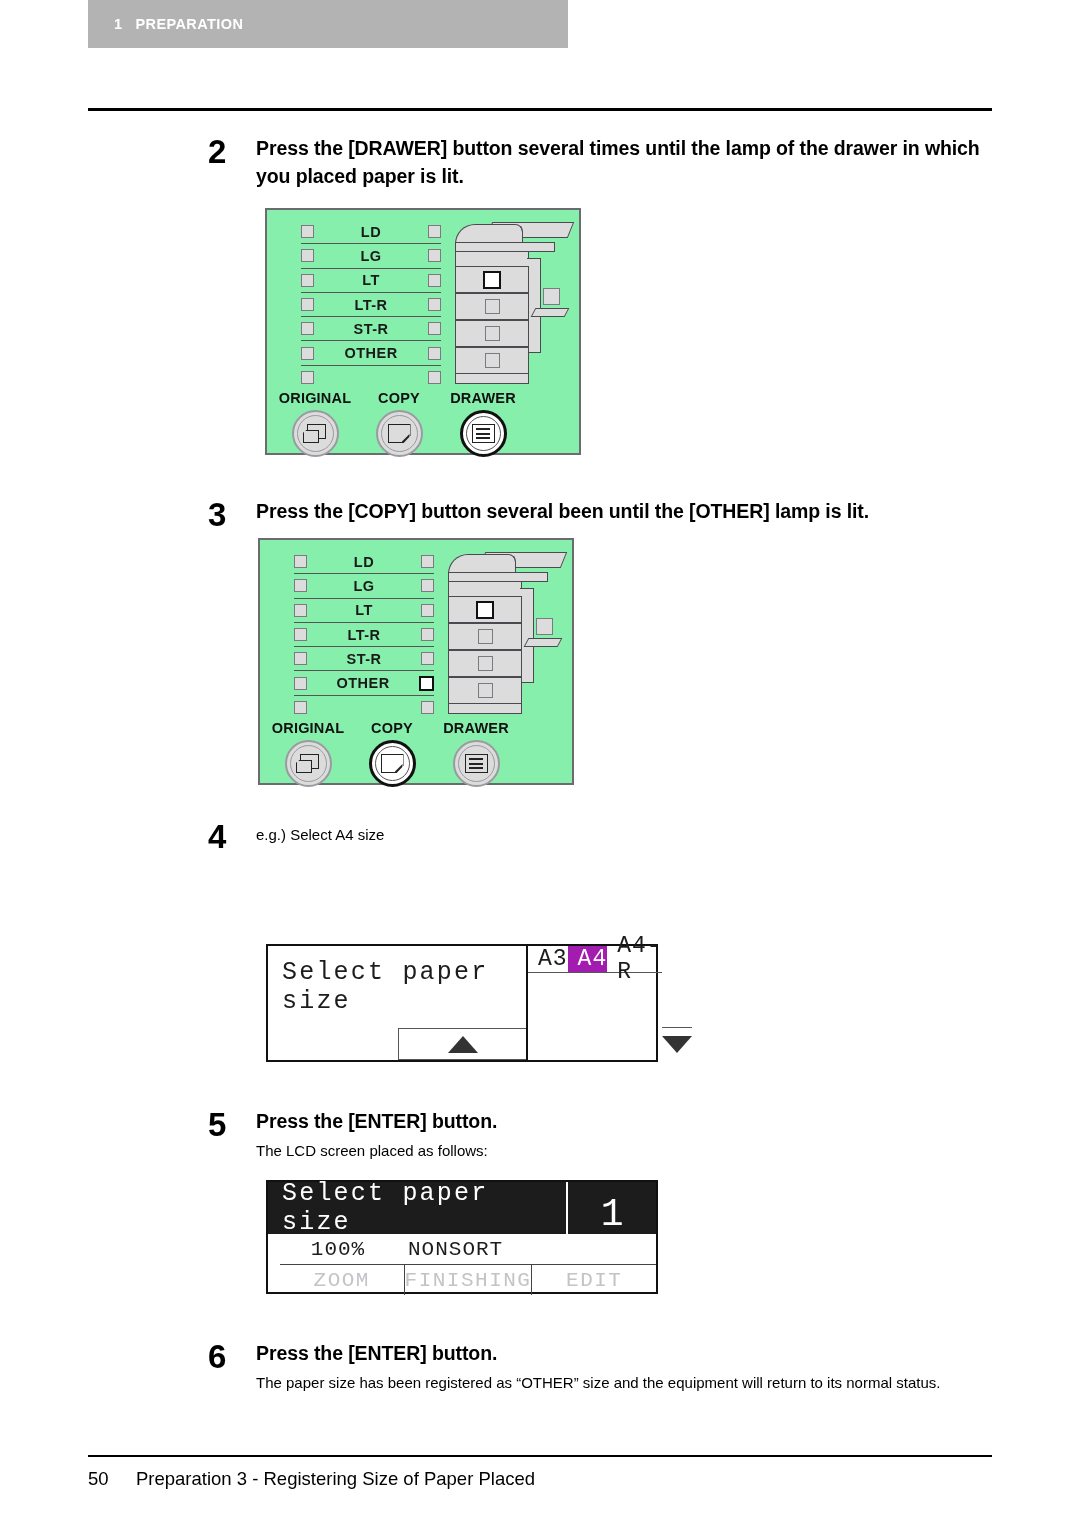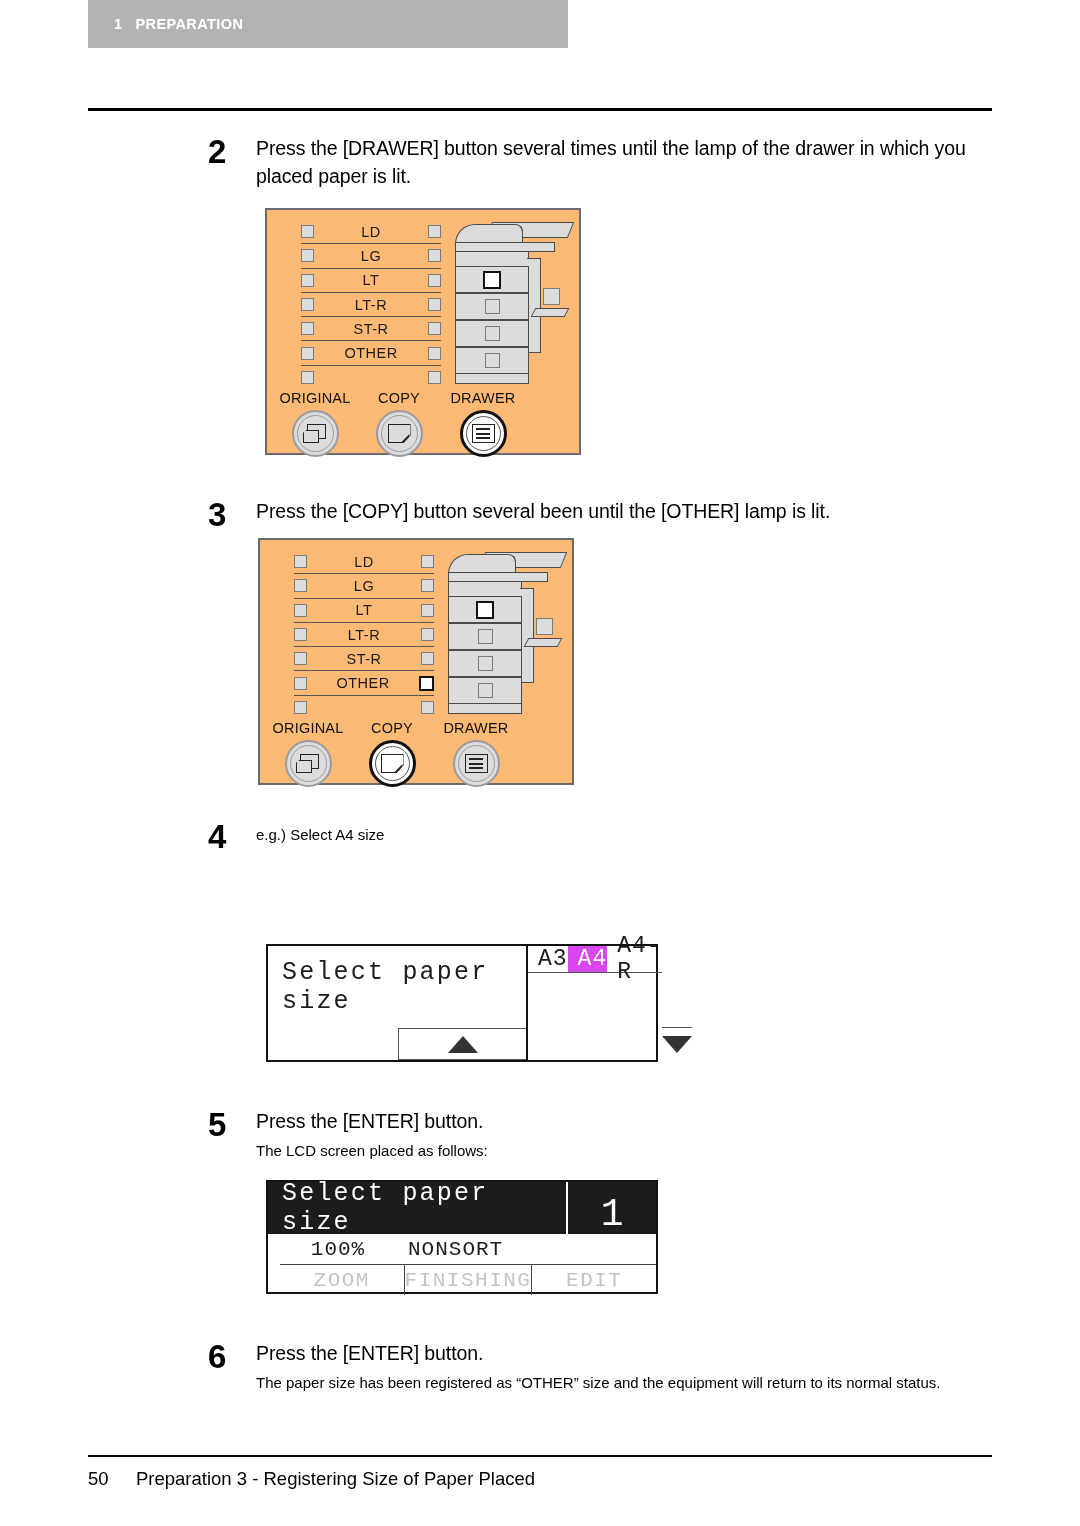--- a/index.html
+++ b/index.html
@@ -30,44 +30,45 @@
 
   
   .step{position:absolute;}
   .step-num{
     position:absolute;left:0;top:0;
     font-size:33px;font-weight:bold;line-height:1;
     font-family:"Liberation Sans", sans-serif;
   }
   .step-body{margin-left:48px;}
   .step-title{
-    font-size:19.5px;font-weight:normal;line-height:1.43;
+    font-size:19.5px;font-weight:bold;line-height:1.43;
     letter-spacing:-0.1px;
   }
   .step-sub{
     font-size:15px;font-weight:normal;line-height:1.45;margin-top:4px;
   }
   .inline-icon{
     display:inline-block;vertical-align:-5px;
     width:23px;height:23px;border-radius:50%;
     border:2.2px solid #000;position:relative;margin:0 2px;
   }
   .inline-icon .tri{
     position:absolute;left:50%;top:50%;transform:translate(-50%,-50%);
     width:0;height:0;border-left:6px solid transparent;border-right:6px solid transparent;
   }
   .inline-icon.up .tri{border-bottom:8px solid #000;}
   .inline-icon.down .tri{border-top:8px solid #000;}
 
   
   .panel{
     position:absolute;
-    background:#fdba74;
+    background:#86efac;
     border:2px solid #6b6b72;
     box-sizing:border-box;
+    font-weight:bold;
   }
   .panel-inner{position:relative;width:100%;height:100%;}
 
   .lamp-table{
     position:absolute;left:34px;top:10px;width:140px;
   }
   .lamp-row{
     position:relative;height:23.3px;
     display:flex;align-items:center;justify-content:space-between;
     border-bottom:1.6px solid #555;
@@ -214,21 +215,21 @@
   .lcd-a .arrow-cell{
     width:128px;height:32px;border:1.7px solid #555;border-right:none;
     box-sizing:border-box;display:flex;align-items:center;justify-content:center;
     background:#fff;
   }
   .lcd-a .right-col{display:flex;flex-direction:row;}
   .opt{
     height:26.6px;display:flex;align-items:center;padding-left:10px;
     font-size:23px;letter-spacing:1px;color:#1c1c1c;box-sizing:border-box;
   }
-  .opt.sel{background:#d946ef;color:#ffffff;}
+  .opt.sel{background:#a21caf;color:#ffffff;}
   .opt.div{border-bottom:1.7px solid #555;}
   .arrow-cell-r{
     margin-top:auto;height:32px;border-top:1.7px solid #555;
     display:flex;align-items:center;justify-content:center;background:#fff;
   }
   .tri-up{width:0;height:0;border-left:15px solid transparent;border-right:15px solid transparent;border-bottom:17px solid #333;}
   .tri-down{width:0;height:0;border-left:15px solid transparent;border-right:15px solid transparent;border-top:17px solid #333;}
 
   .lcd-b .topbar{
     height:52px;background:#1c1c1c;display:flex;align-items:center;

